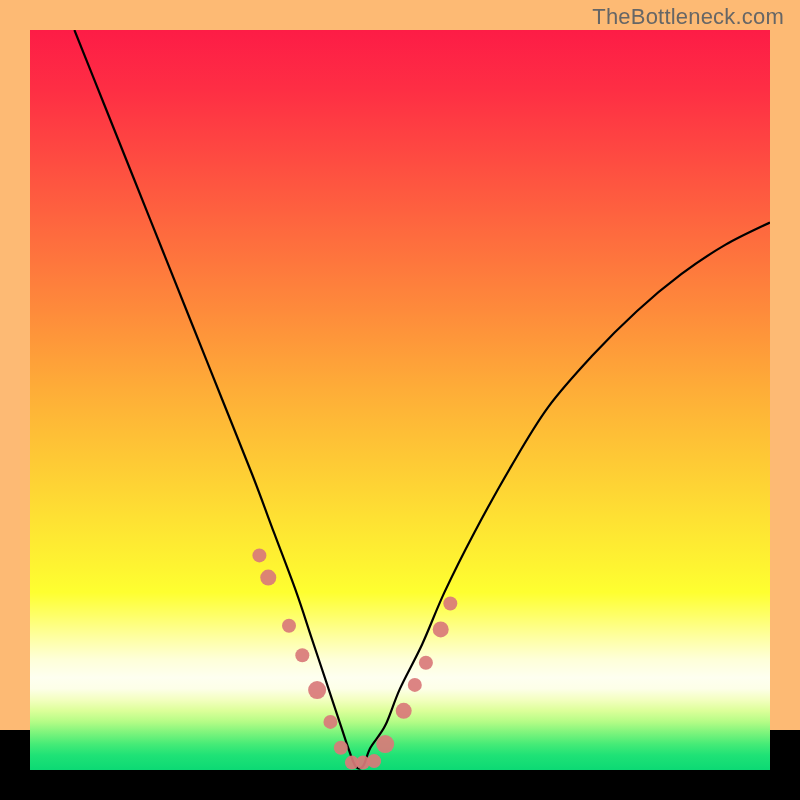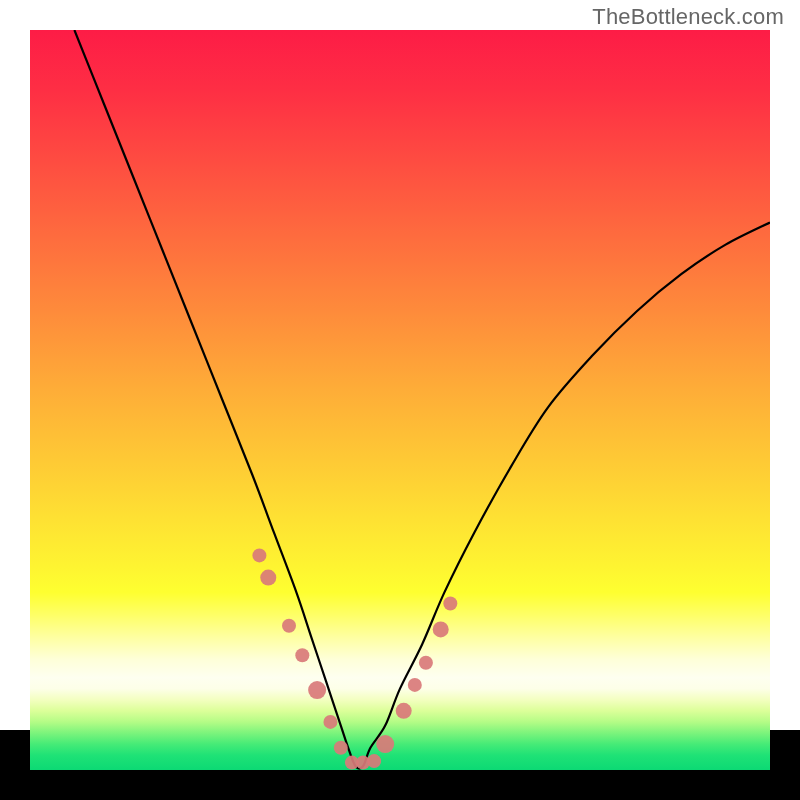--- a/index.html
+++ b/index.html
@@ -7,21 +7,21 @@
     padding: 0;
     width: 800px;
     height: 800px;
     background: #000;
     font-family: Arial, Helvetica, sans-serif;
   }
   .canvas {
     position: relative;
     width: 800px;
     height: 730px;
-    background: #ffffff;
+    background: #fdba74;
   }
   .plot-area {
     position: absolute;
     overflow: hidden;
   }
   .watermark {
     position: absolute;
     color: #666;
     font-size: 22px;
     font-weight: 500;

